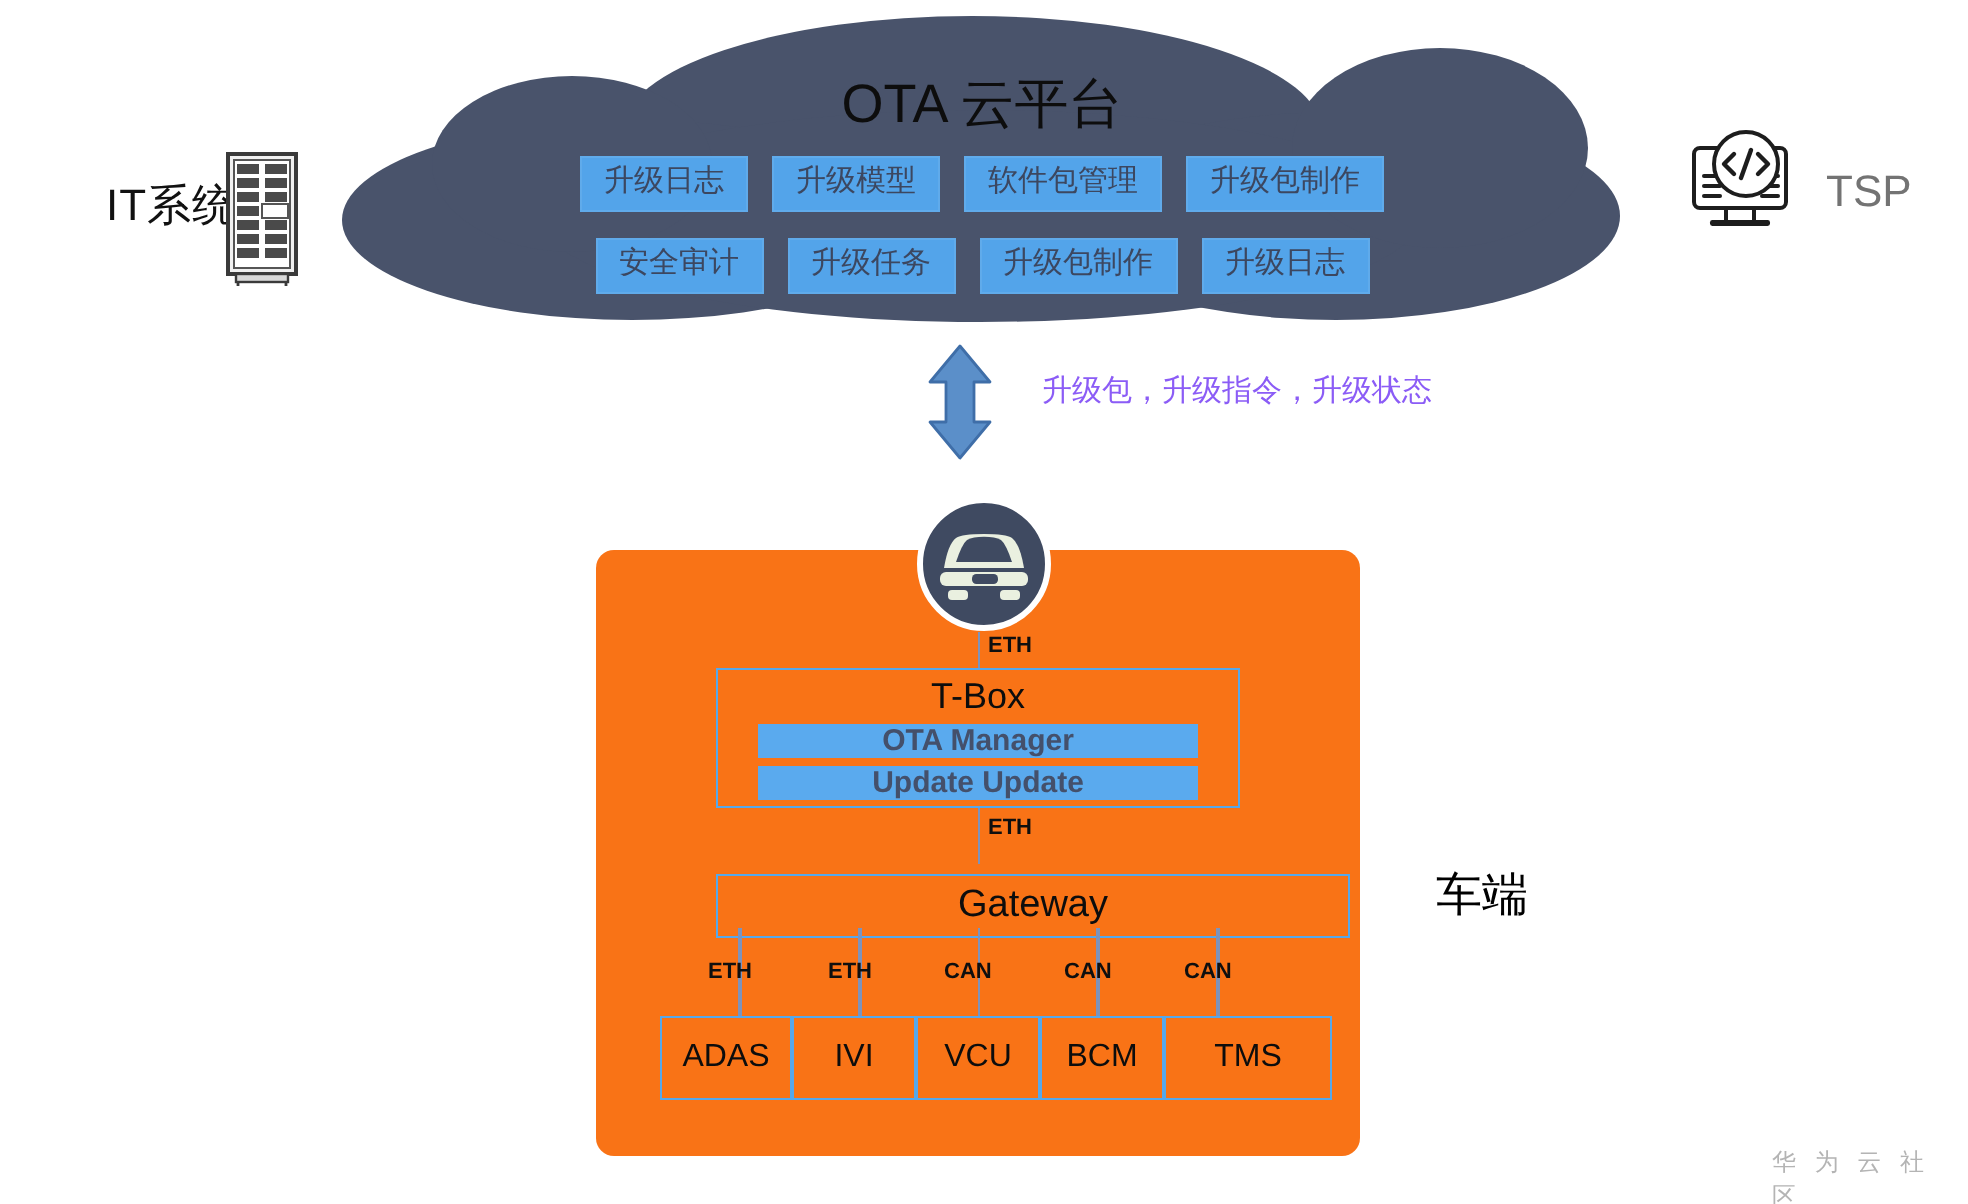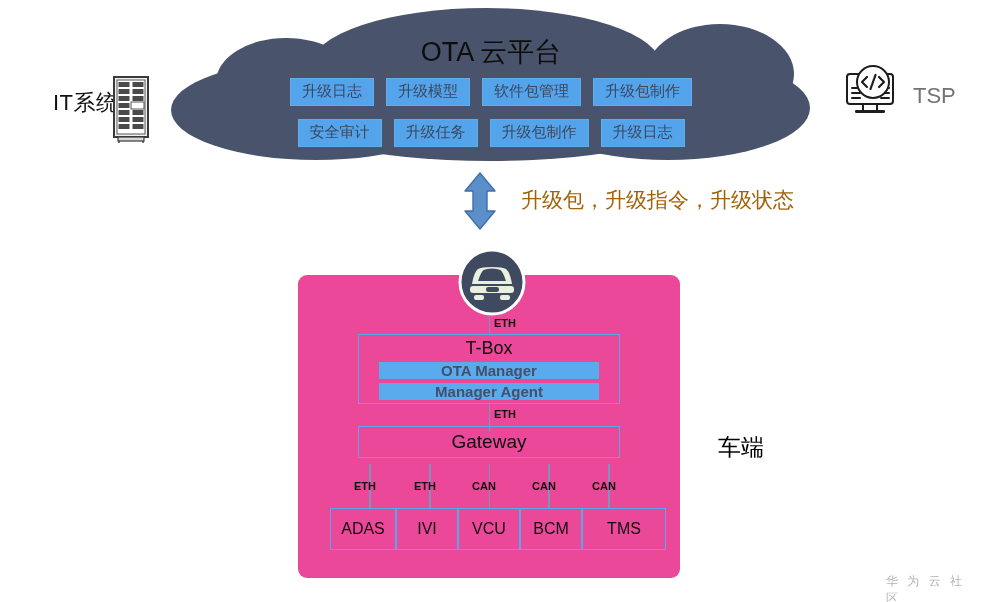--- a/index.html
+++ b/index.html
@@ -25,26 +25,26 @@
   #btn-row-1{top:74px;}
   #btn-row-2{top:115px;}
   .cbtn{
     background:#53a4ea;color:#3c4760;font-size:15px;
     padding:5px 12px 6px 12px;white-space:nowrap;line-height:1.1;
     box-shadow:0 0 0 1px rgba(255,255,255,.08) inset;
   }
 
   
   #arrow{left:463px;top:172px;width:34px;height:58px;}
-  #arrow-label{left:521px;top:186px;font-size:21px;color:#a16207;white-space:nowrap;}
+  #arrow-label{left:521px;top:186px;font-size:15px;color:#8b5cf6;white-space:nowrap;}
 
   
   #vehicle-panel{
     left:298px;top:275px;width:382px;height:303px;
-    background:#ec4899;border-radius:9px;
+    background:#f97316;border-radius:9px;
   }
   #car-badge{left:458px;top:248px;width:68px;height:68px;}
 
   .vline{position:absolute;background:#7d93bb;width:1.5px;}
   .netlabel{position:absolute;font-size:11px;color:#0f0f0f;font-weight:700;white-space:nowrap;}
 
   .bluebox{
     position:absolute;border:1.6px solid #56a8ec;background:transparent;
     box-sizing:border-box;
   }
@@ -154,27 +154,27 @@
 <div class="abs" id="arrow-label">升级包，升级指令，升级状态</div>
 
 <div class="abs" id="vehicle-panel">
 
   <div class="vline" style="left:190.5px;top:41px;height:18px;"></div>
   <div class="netlabel" style="left:196px;top:42px;">ETH</div>
 
   <div class="bluebox" style="left:60px;top:59px;width:262px;height:70px;">
     <div id="tbox-title">T-Box</div>
     <div class="stripe" id="stripe-ota">OTA Manager</div>
-    <div class="stripe" id="stripe-agent">Manager Agent</div>
+    <div class="stripe" id="stripe-agent">Update Update</div>
   </div>
 
   <div class="vline" style="left:190.5px;top:129px;height:28px;"></div>
   <div class="netlabel" style="left:196px;top:133px;">ETH</div>
 
-  <div class="bluebox" style="left:60px;top:151px;width:262px;height:32px;">
+  <div class="bluebox" style="left:60px;top:162px;width:317px;height:32px;">
     <div id="gateway-label">Gateway</div>
   </div>
 
   <div class="vline" style="left:71px;top:189px;height:44px;"></div>
   <div class="vline" style="left:131px;top:189px;height:44px;"></div>
   <div class="vline" style="left:190.5px;top:189px;height:44px;"></div>
   <div class="vline" style="left:250px;top:189px;height:44px;"></div>
   <div class="vline" style="left:310px;top:189px;height:44px;"></div>
 
   <div class="netlabel" style="left:56px;top:205px;">ETH</div>

